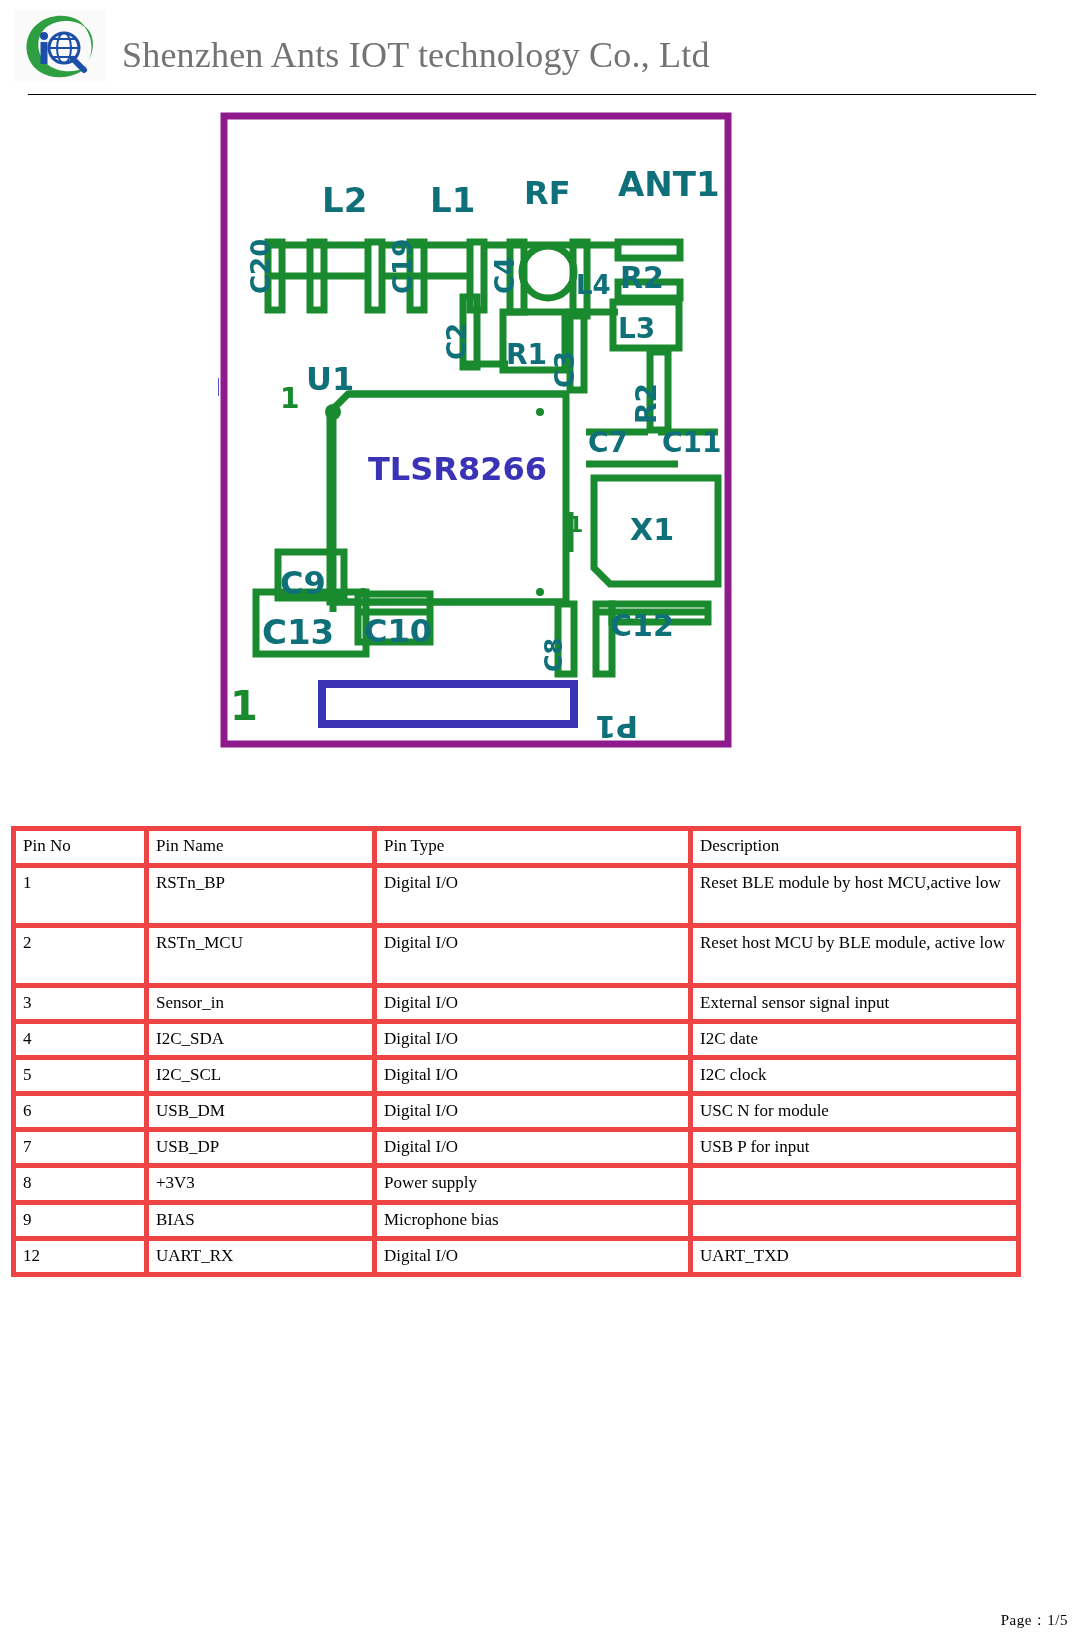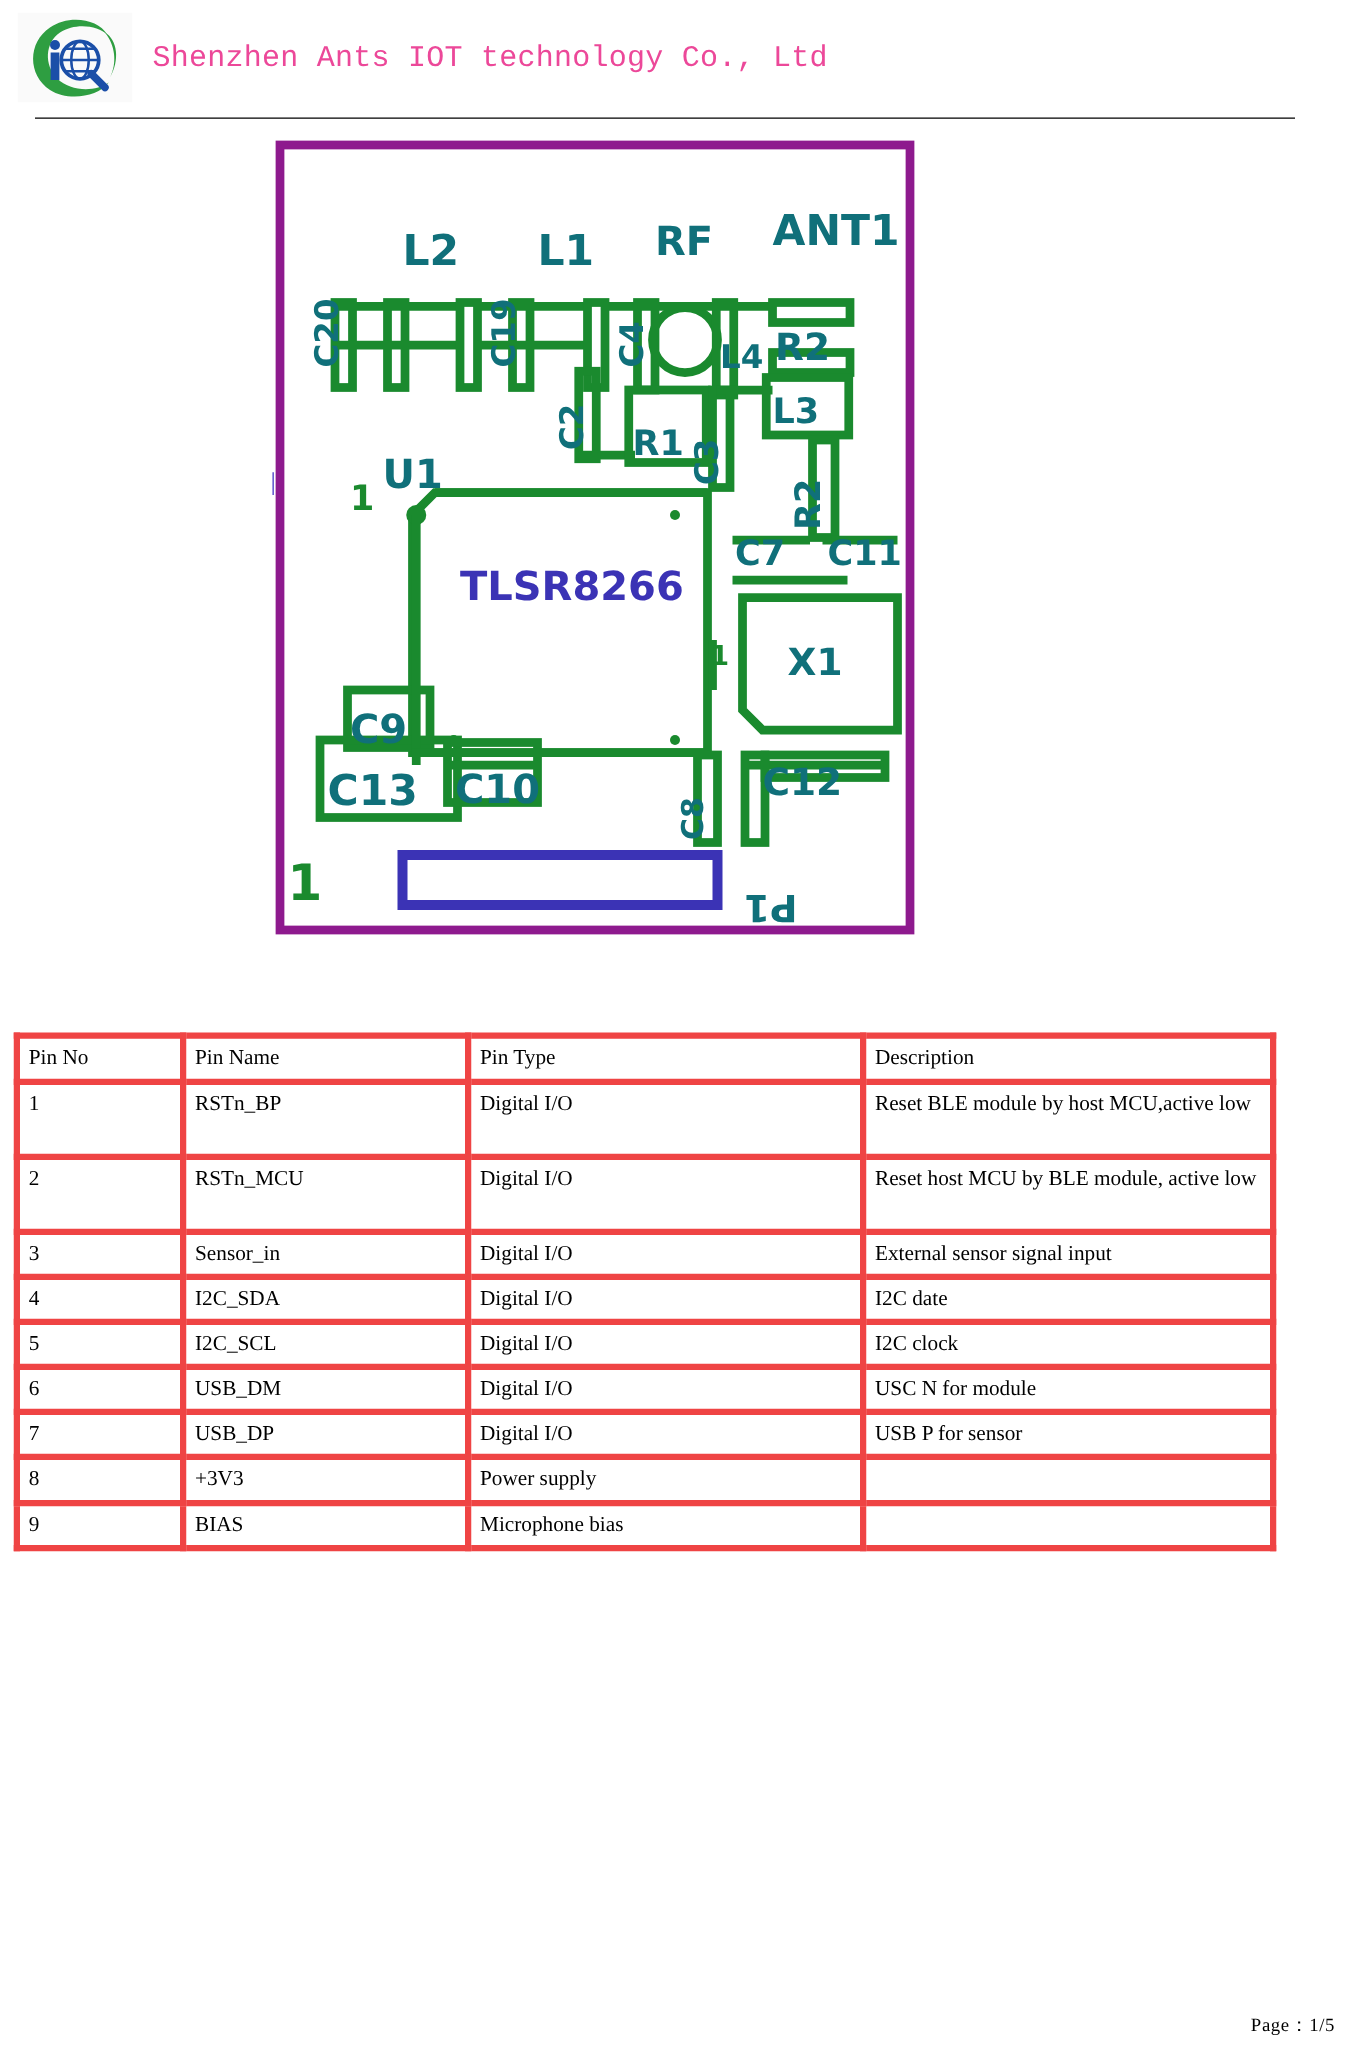--- a/index.html
+++ b/index.html
@@ -28,25 +28,25 @@
     position: absolute;
     left: 14px;
     top: 10px;
     width: 92px;
     height: 72px;
   }
   #company-title {
     position: absolute;
     left: 122px;
     top: 34px;
-    font-family: Liberation Mono, monospace;
-    font-size: 24px;
+    font-family: Liberation Serif, serif;
+    font-size: 36px;
     letter-spacing: 0.2px;
     white-space: nowrap;
-    color: #ec4899;
+    color: #737373;
   }
   #header-rule {
     position: absolute;
     left: 28px;
     top: 94px;
     width: 1008px;
     height: 0;
     border-top: 1.6px solid #000;
   }
 
@@ -328,30 +328,36 @@
       <tr>
         <td>6</td>
         <td>USB_DM</td>
         <td>Digital I/O</td>
         <td>USC N for module</td>
       </tr>
       <tr>
         <td>7</td>
         <td>USB_DP</td>
         <td>Digital I/O</td>
-        <td>USB P for sensor</td>
+        <td>USB P for input</td>
       </tr>
       <tr>
         <td>8</td>
         <td>+3V3</td>
         <td>Power  supply</td>
         <td></td>
       </tr>
       <tr>
         <td>9</td>
         <td>BIAS</td>
         <td>Microphone bias</td>
         <td></td>
       </tr>
+      <tr>
+        <td>12</td>
+        <td>UART_RX</td>
+        <td>Digital I/O</td>
+        <td>UART_TXD</td>
+      </tr>
     </tbody>
 </table>
 
 <div id="footer-page">Page：1/5</div>
 
 </body></html>

